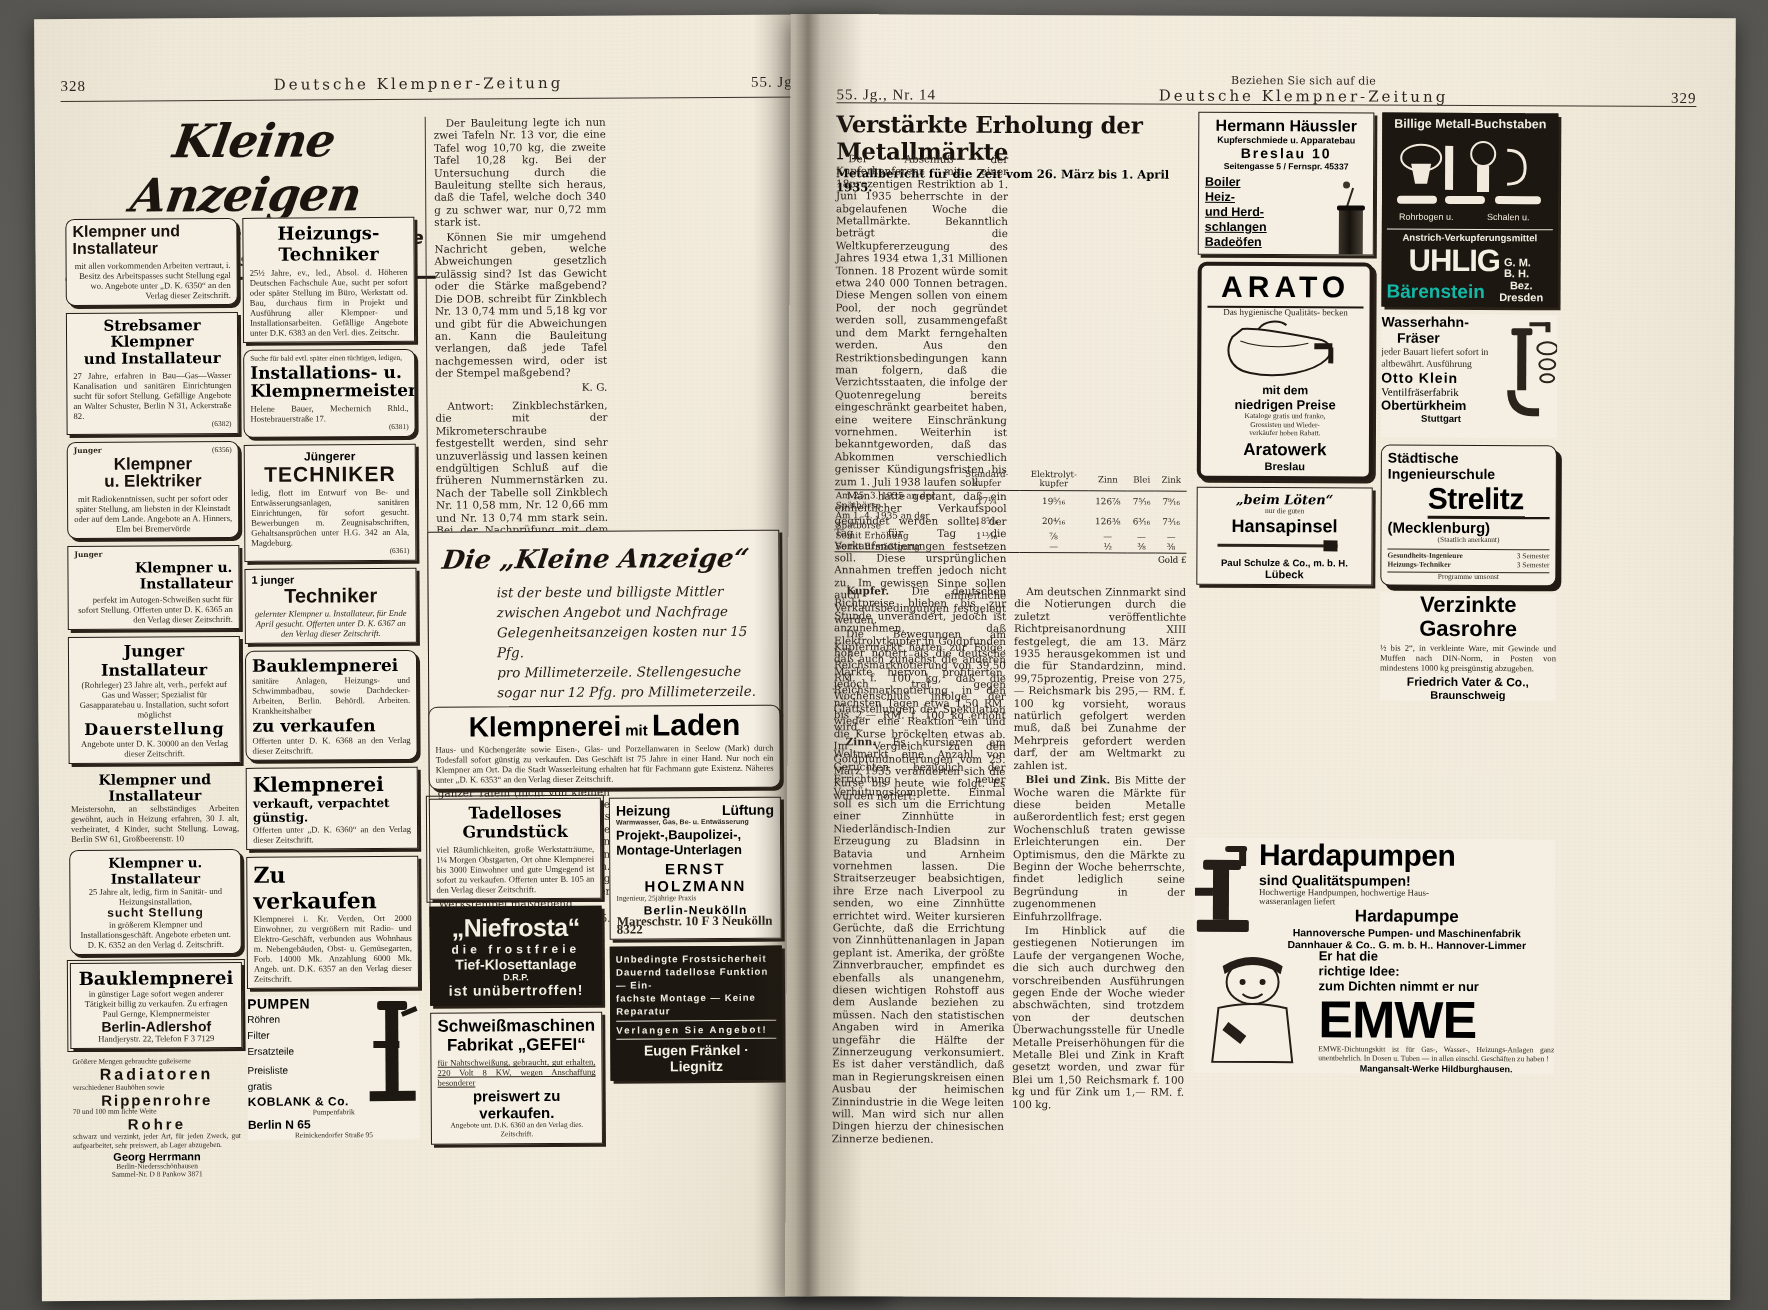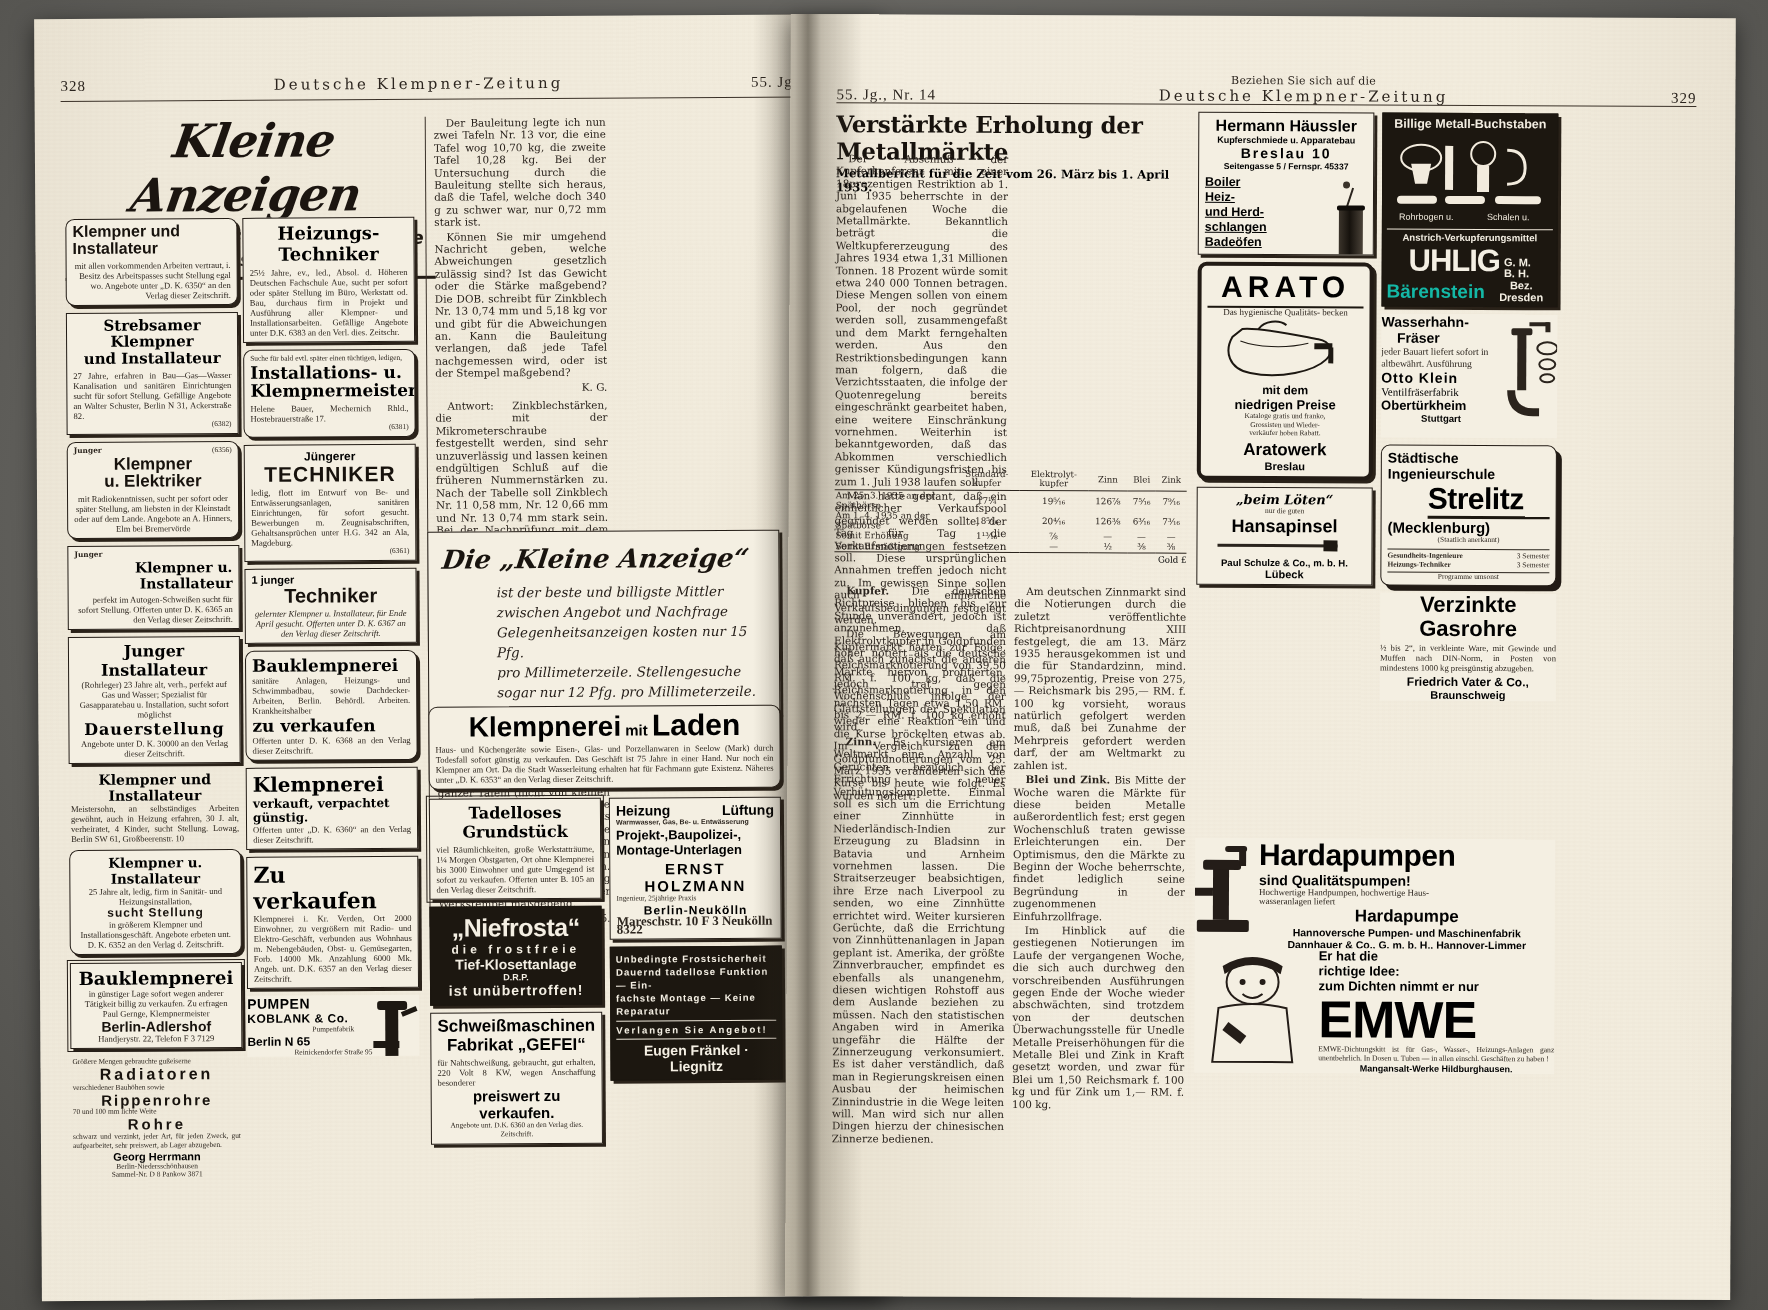--- a/index.html
+++ b/index.html
@@ -234,20 +234,27 @@
         <div class="ad-in">
           <div class="f-frak" style="font-size:22px;">Zu verkaufen</div>
           <div class="tiny">Klempnerei i. Kr. Verden, Ort 2000 Einwohner, zu vergrößern mit Radio- und Elektro-Geschäft, verbunden aus Wohnhaus m. Nebengebäuden, Obst- u. Gemüsegarten, Forb. 14000 Mk. Anzahlung 6000 Mk. Angeb. unt. D.K. 6357 an den Verlag dieser Zeitschrift.</div>
         </div>
       </div>
 
       <div class="ad plain" style="border:none;">
         <div style="display:flex;gap:4px;">
           <div style="flex:1;">
             <div class="f-grot" style="font-size:14px;letter-spacing:.5px;">PUMPEN</div>
+            <div class="f-grot" style="font-size:10px;line-height:16px;font-weight:normal;">
+              <div>Röhren</div>
+              <div>Filter</div>
+              <div>Ersatzteile</div>
+              <div style="margin-top:3px;">Preisliste</div>
+              <div>gratis</div>
+            </div>
           </div>
 
           <div style="width:52px;position:relative;">
             <div style="position:absolute;left:18px;top:6px;width:13px;height:92px;background:#1d1812;"></div>
             <div style="position:absolute;left:10px;top:6px;width:30px;height:9px;background:#1d1812;border-radius:3px;"></div>
             <div style="position:absolute;left:34px;top:14px;width:16px;height:5px;background:#1d1812;transform:rotate(-22deg);"></div>
             <div style="position:absolute;left:6px;top:46px;width:26px;height:7px;background:#1d1812;"></div>
             <div style="position:absolute;left:2px;top:96px;width:46px;height:10px;background:#1d1812;"></div>
           </div>
         </div>
@@ -307,21 +314,21 @@
           <div class="f-grot" style="font-size:12px;color:#f4efe3;letter-spacing:4px;">die frostfreie</div>
           <div class="f-grot" style="font-size:14px;color:#f4efe3;">Tief-Klosettanlage</div>
           <div class="f-grot" style="font-size:9px;color:#f4efe3;">D.R.P.</div>
           <div class="f-grot" style="font-size:14px;color:#f4efe3;letter-spacing:1px;">ist unübertroffen!</div>
         </div>
       </div>
 
       <div class="ad">
         <div class="ad-in" style="text-align:center;">
           <div class="f-grot" style="font-size:17px;line-height:1.1;">Schweißmaschinen<br>Fabrikat „GEFEI“</div>
-          <div class="tiny" style="margin-top:3px;">für Nahtschweißung, gebraucht, gut erhalten, 220 Volt 8 KW, wegen Anschaffung besonderer</div>
+          <div class="tiny" style="margin-top:3px;text-decoration:underline;">für Nahtschweißung, gebraucht, gut erhalten, 220 Volt 8 KW, wegen Anschaffung besonderer</div>
           <div class="f-grot" style="font-size:15px;">preiswert zu verkaufen.</div>
           <div class="xtiny">Angebote unt. D.K. 6360 an den Verlag dies. Zeitschrift.</div>
         </div>
       </div>
     </div>
 
     <div style="position:absolute;left:570px;top:782px;width:172px;">
       <div class="ad">
         <div class="ad-in">
           <div class="f-grot" style="font-size:14px;display:flex;justify-content:space-between;">

